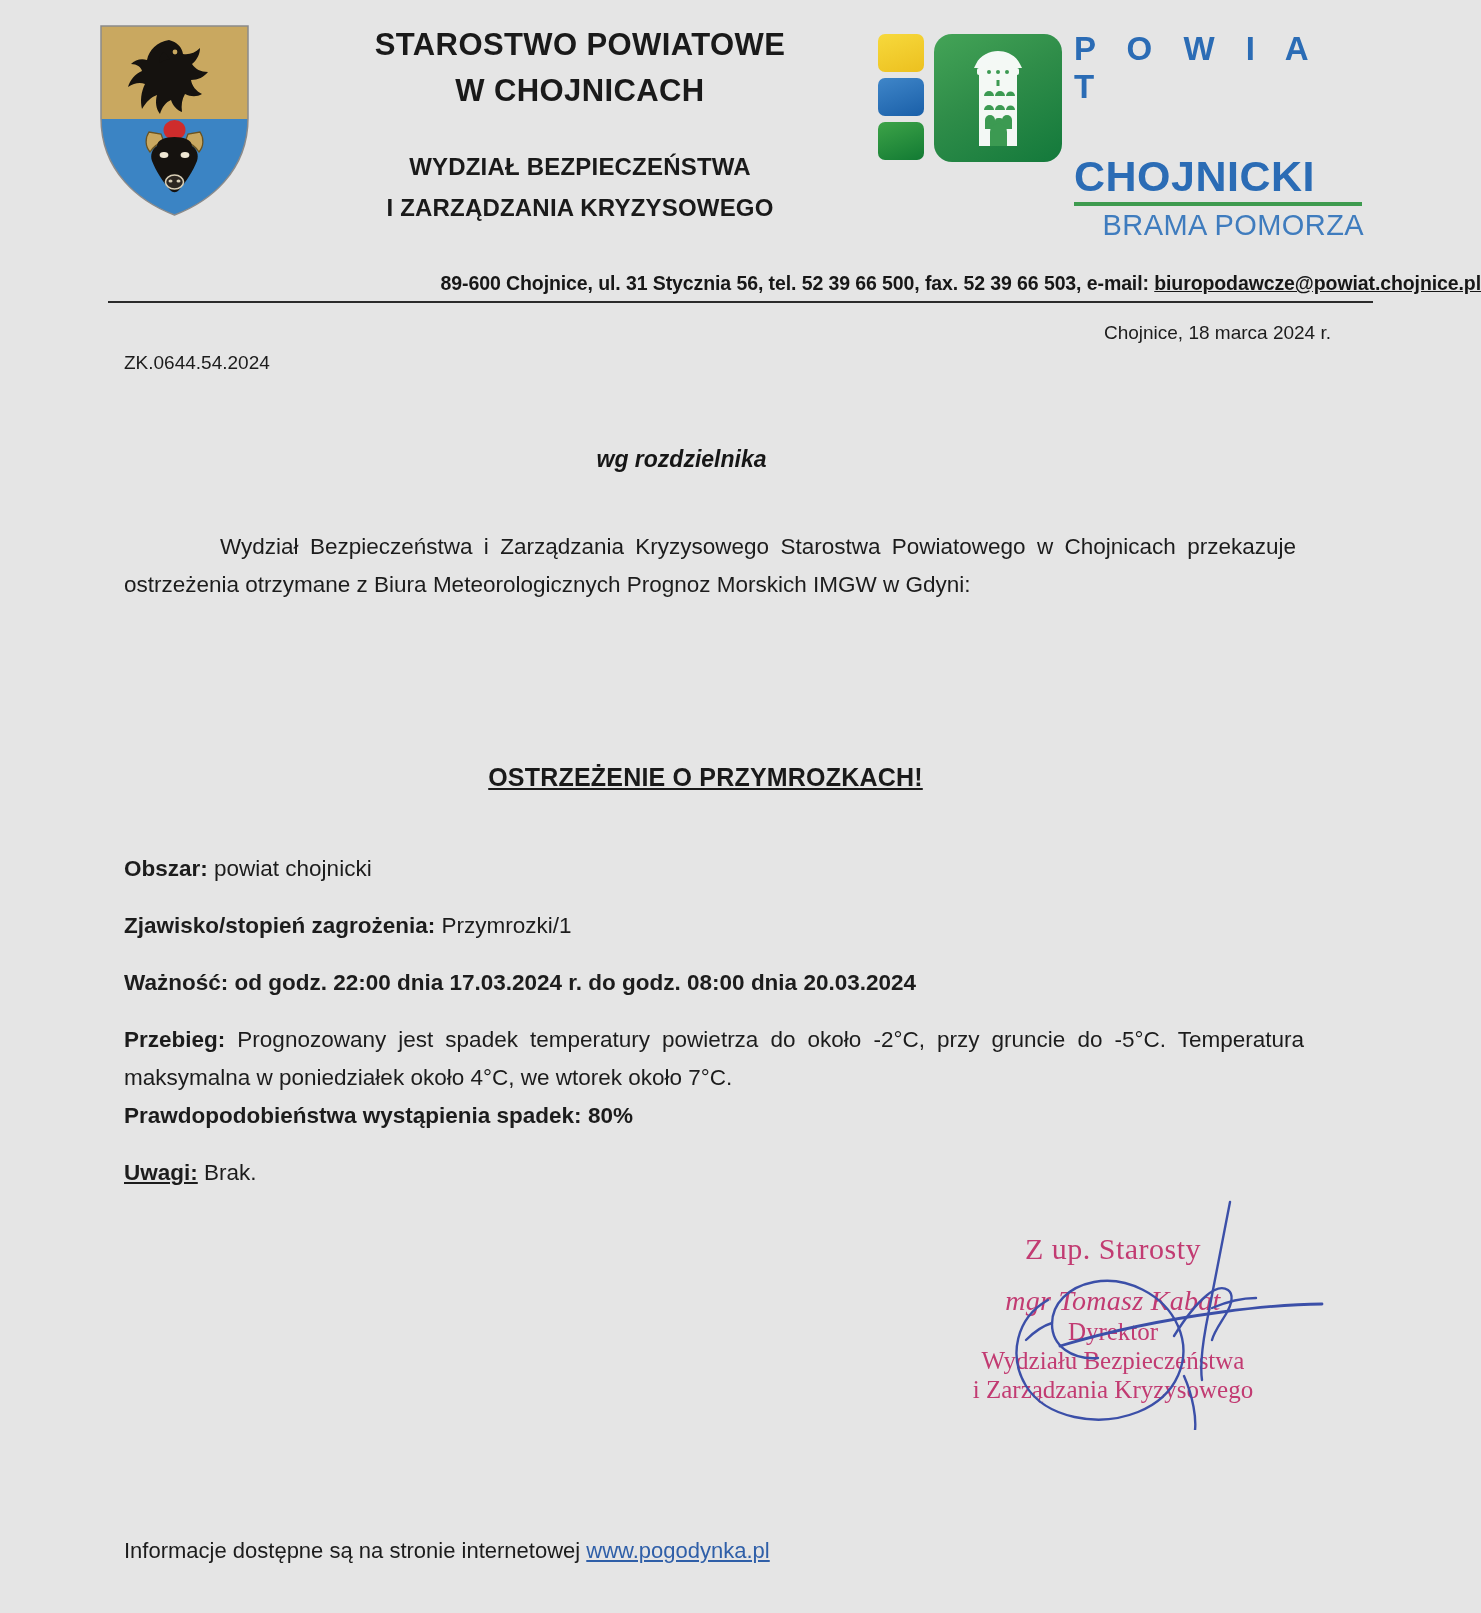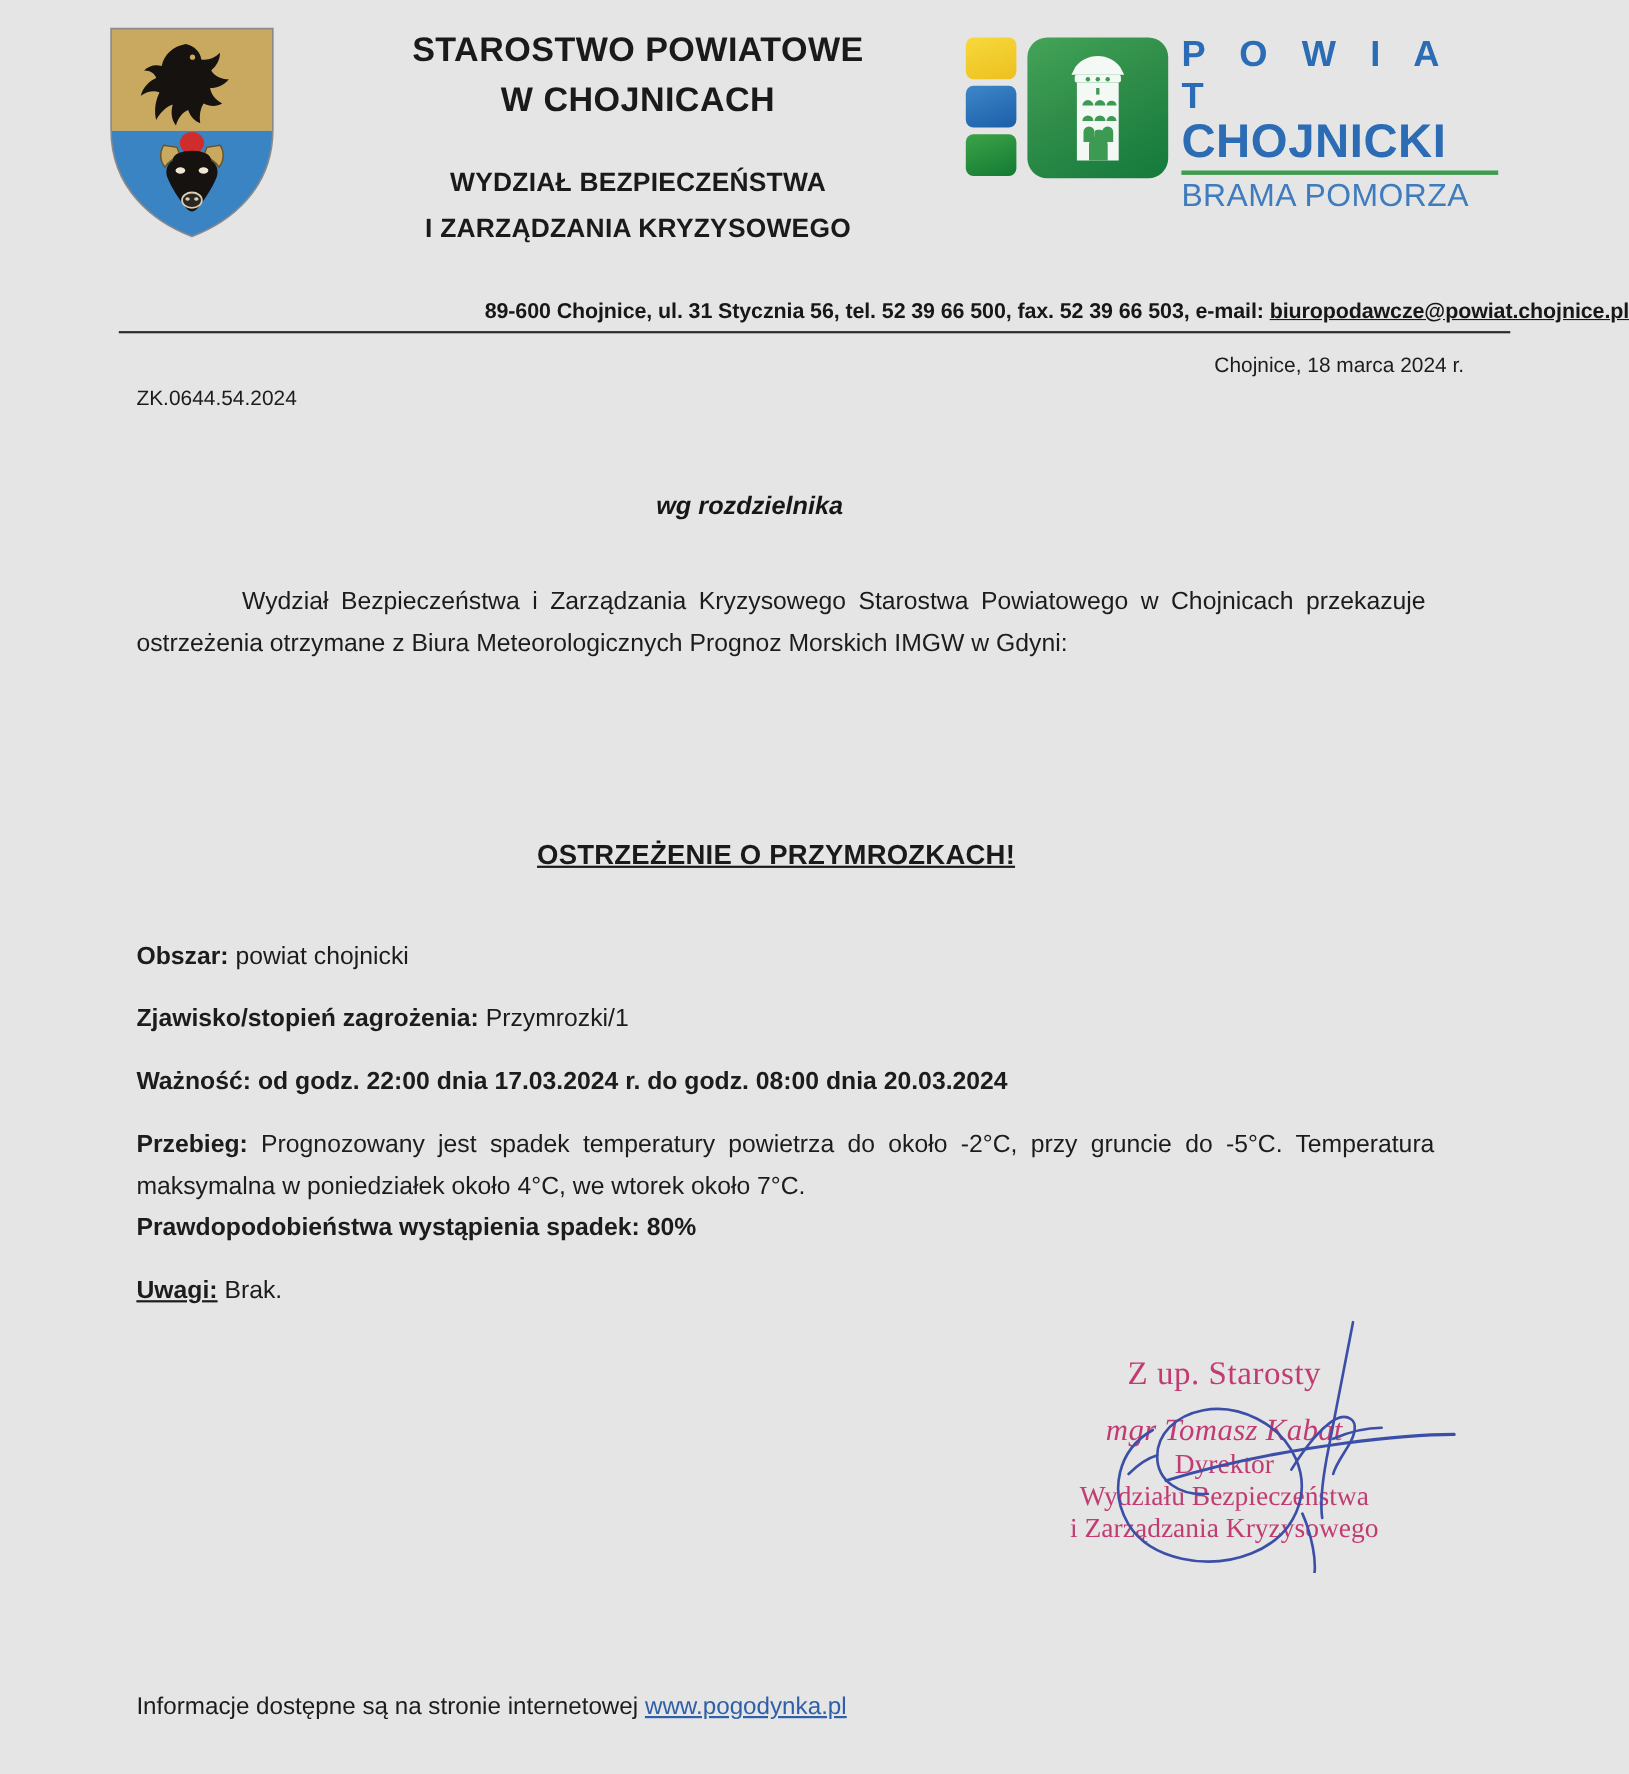--- a/index.html
+++ b/index.html
@@ -100,32 +100,34 @@
     color: #2b6cb5;
     letter-spacing: 11px;
     line-height: 38px;
   }
   .logo-chojnicki {
     font-size: 43px;
     font-weight: bold;
     color: #2b6cb5;
     letter-spacing: 0.5px;
     line-height: 47px;
+    margin-top: 47px;
   }
   .logo-rule {
     height: 4px;
     background: #3e9b4f;
     margin: 2px 0 3px 0;
     width: 288px;
   }
   .logo-brama {
     font-size: 29px;
     color: #3f7cbe;
     letter-spacing: 0.4px;
     line-height: 32px;
+    text-align: right;
   }
 
   
   .address {
     position: absolute;
     left: 0; top: 272px;
     width: 1481px;
     text-align: right;
     font-size: 19.5px;
     font-weight: bold;

